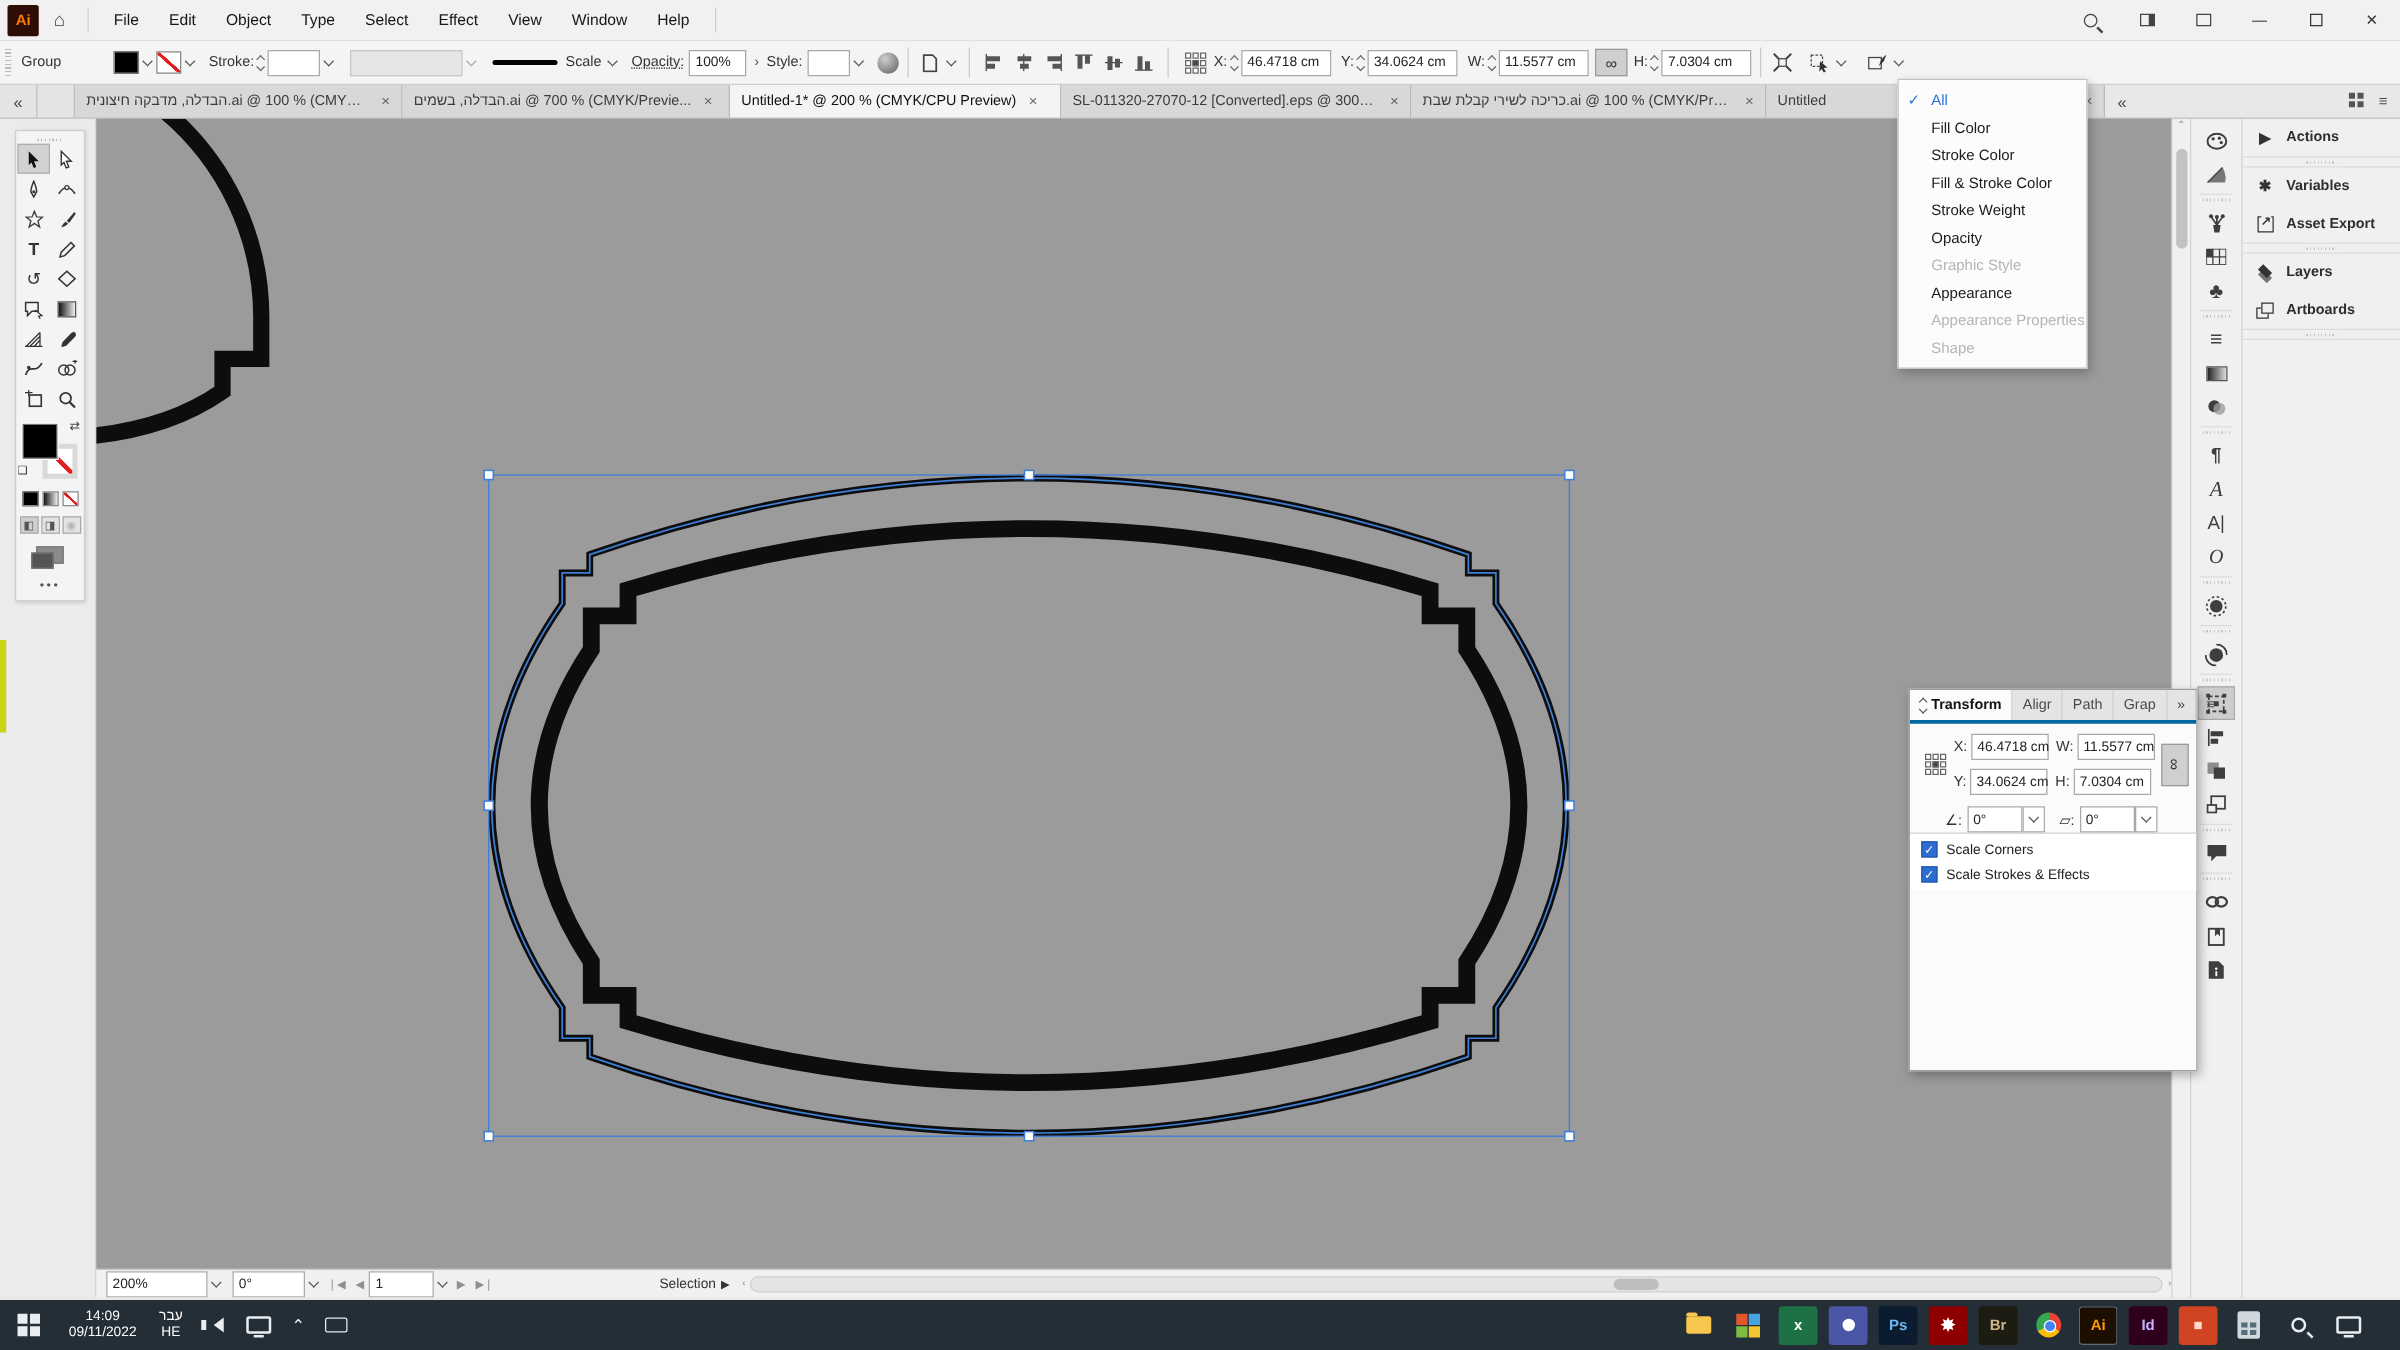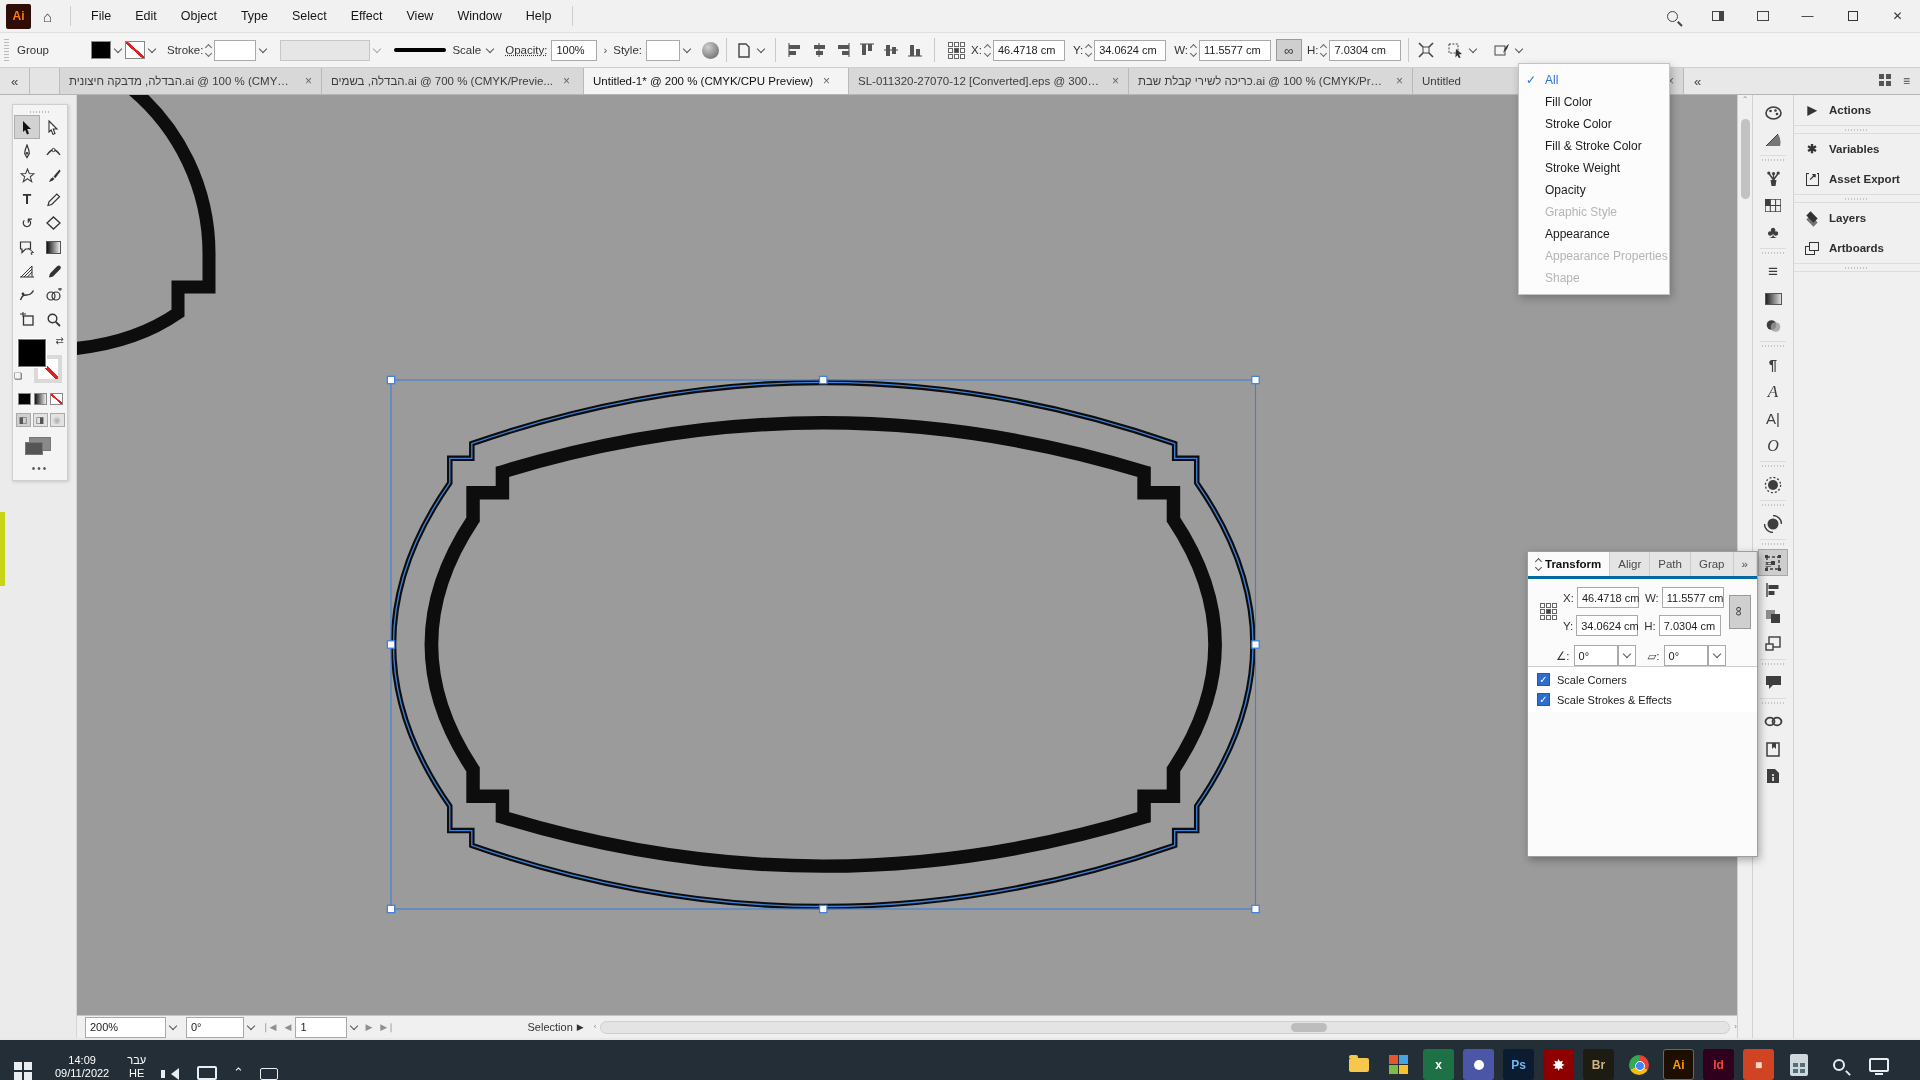--- a/index.html
+++ b/index.html
@@ -118,21 +118,21 @@
   .updn .u{transform:rotate(-135deg);margin-bottom:1px}.updn .d{transform:rotate(45deg)}
   
   #selmenu{left:1518px;top:63px;width:152px;background:#fcfcfc;border:1px solid #c3c3c3;
     box-shadow:2px 3px 8px rgba(0,0,0,.25);padding:5px 0;z-index:50}
   .mi{height:22px;display:flex;align-items:center;padding-left:26px;position:relative;color:#1c1c1c;font-size:12px}
   .mi .ck{position:absolute;left:7px;color:#2a72d9;font-size:12px}
   .mi.sel{color:#2a72d9}
   .mi.dis{color:#b5b5b5}
   
   #gapstrip{top:1038px;left:0;width:1920px;height:2px;background:#e8e8e8}
-  #taskbar{top:1040px;left:0;width:1920px;height:40px;background:#242e36;display:flex;align-items:flex-end;color:#fff}
+  #taskbar{top:1040px;left:0;width:1920px;height:40px;background:#242e36;display:flex;align-items:center;color:#fff}
   .startico{display:grid;grid-template-columns:8px 8px;grid-template-rows:8px 8px;gap:2px;margin:0 14px}
   .startico i{background:#e8eef2}
   .tbtxt{font-size:11px;line-height:13px;text-align:center;margin:0 9px;white-space:nowrap}
   .tbico{margin:0 8px;color:#e8eef2;font-size:13px}
   .kbico{width:18px;height:12px;border:1.5px solid #e8eef2;border-radius:2px;margin:0 8px}
   .spk{width:0;height:0;border:6px solid transparent;border-right:8px solid #e8eef2;position:relative;margin:0 10px}
   .spk::before{content:"";position:absolute;left:-10px;top:-4px;width:4px;height:8px;background:#e8eef2}
   .apps{margin-left:auto;display:flex;align-items:center;gap:9px;padding-right:26px}
   .app{width:31px;height:31px;border-radius:3px;display:flex;align-items:center;justify-content:center;
     font-weight:bold;font-size:12px;color:#fff}
@@ -845,21 +845,21 @@
       </div>
     <div class="app" style="background:#1c1c12;color:#cbb686">
         <span>Br</span>
       </div>
     <div class="app">
         <span class="chrome"></span>
       </div>
     <div class="app active" style="background:#1c0f00;color:#ff9a00">
         <span>Ai</span>
       </div>
-    <div class="app" style="background:#2e001e;color:#ef4444">
+    <div class="app" style="background:#2e001e;color:#c4b5fd">
         <span>Id</span>
       </div>
     <div class="app" style="background:#d14423;color:#ffd9c7">
         <span>■</span>
       </div>
     <div class="app">
         <span class="calc">
           <i></i>
           <i></i>
           <i></i>

